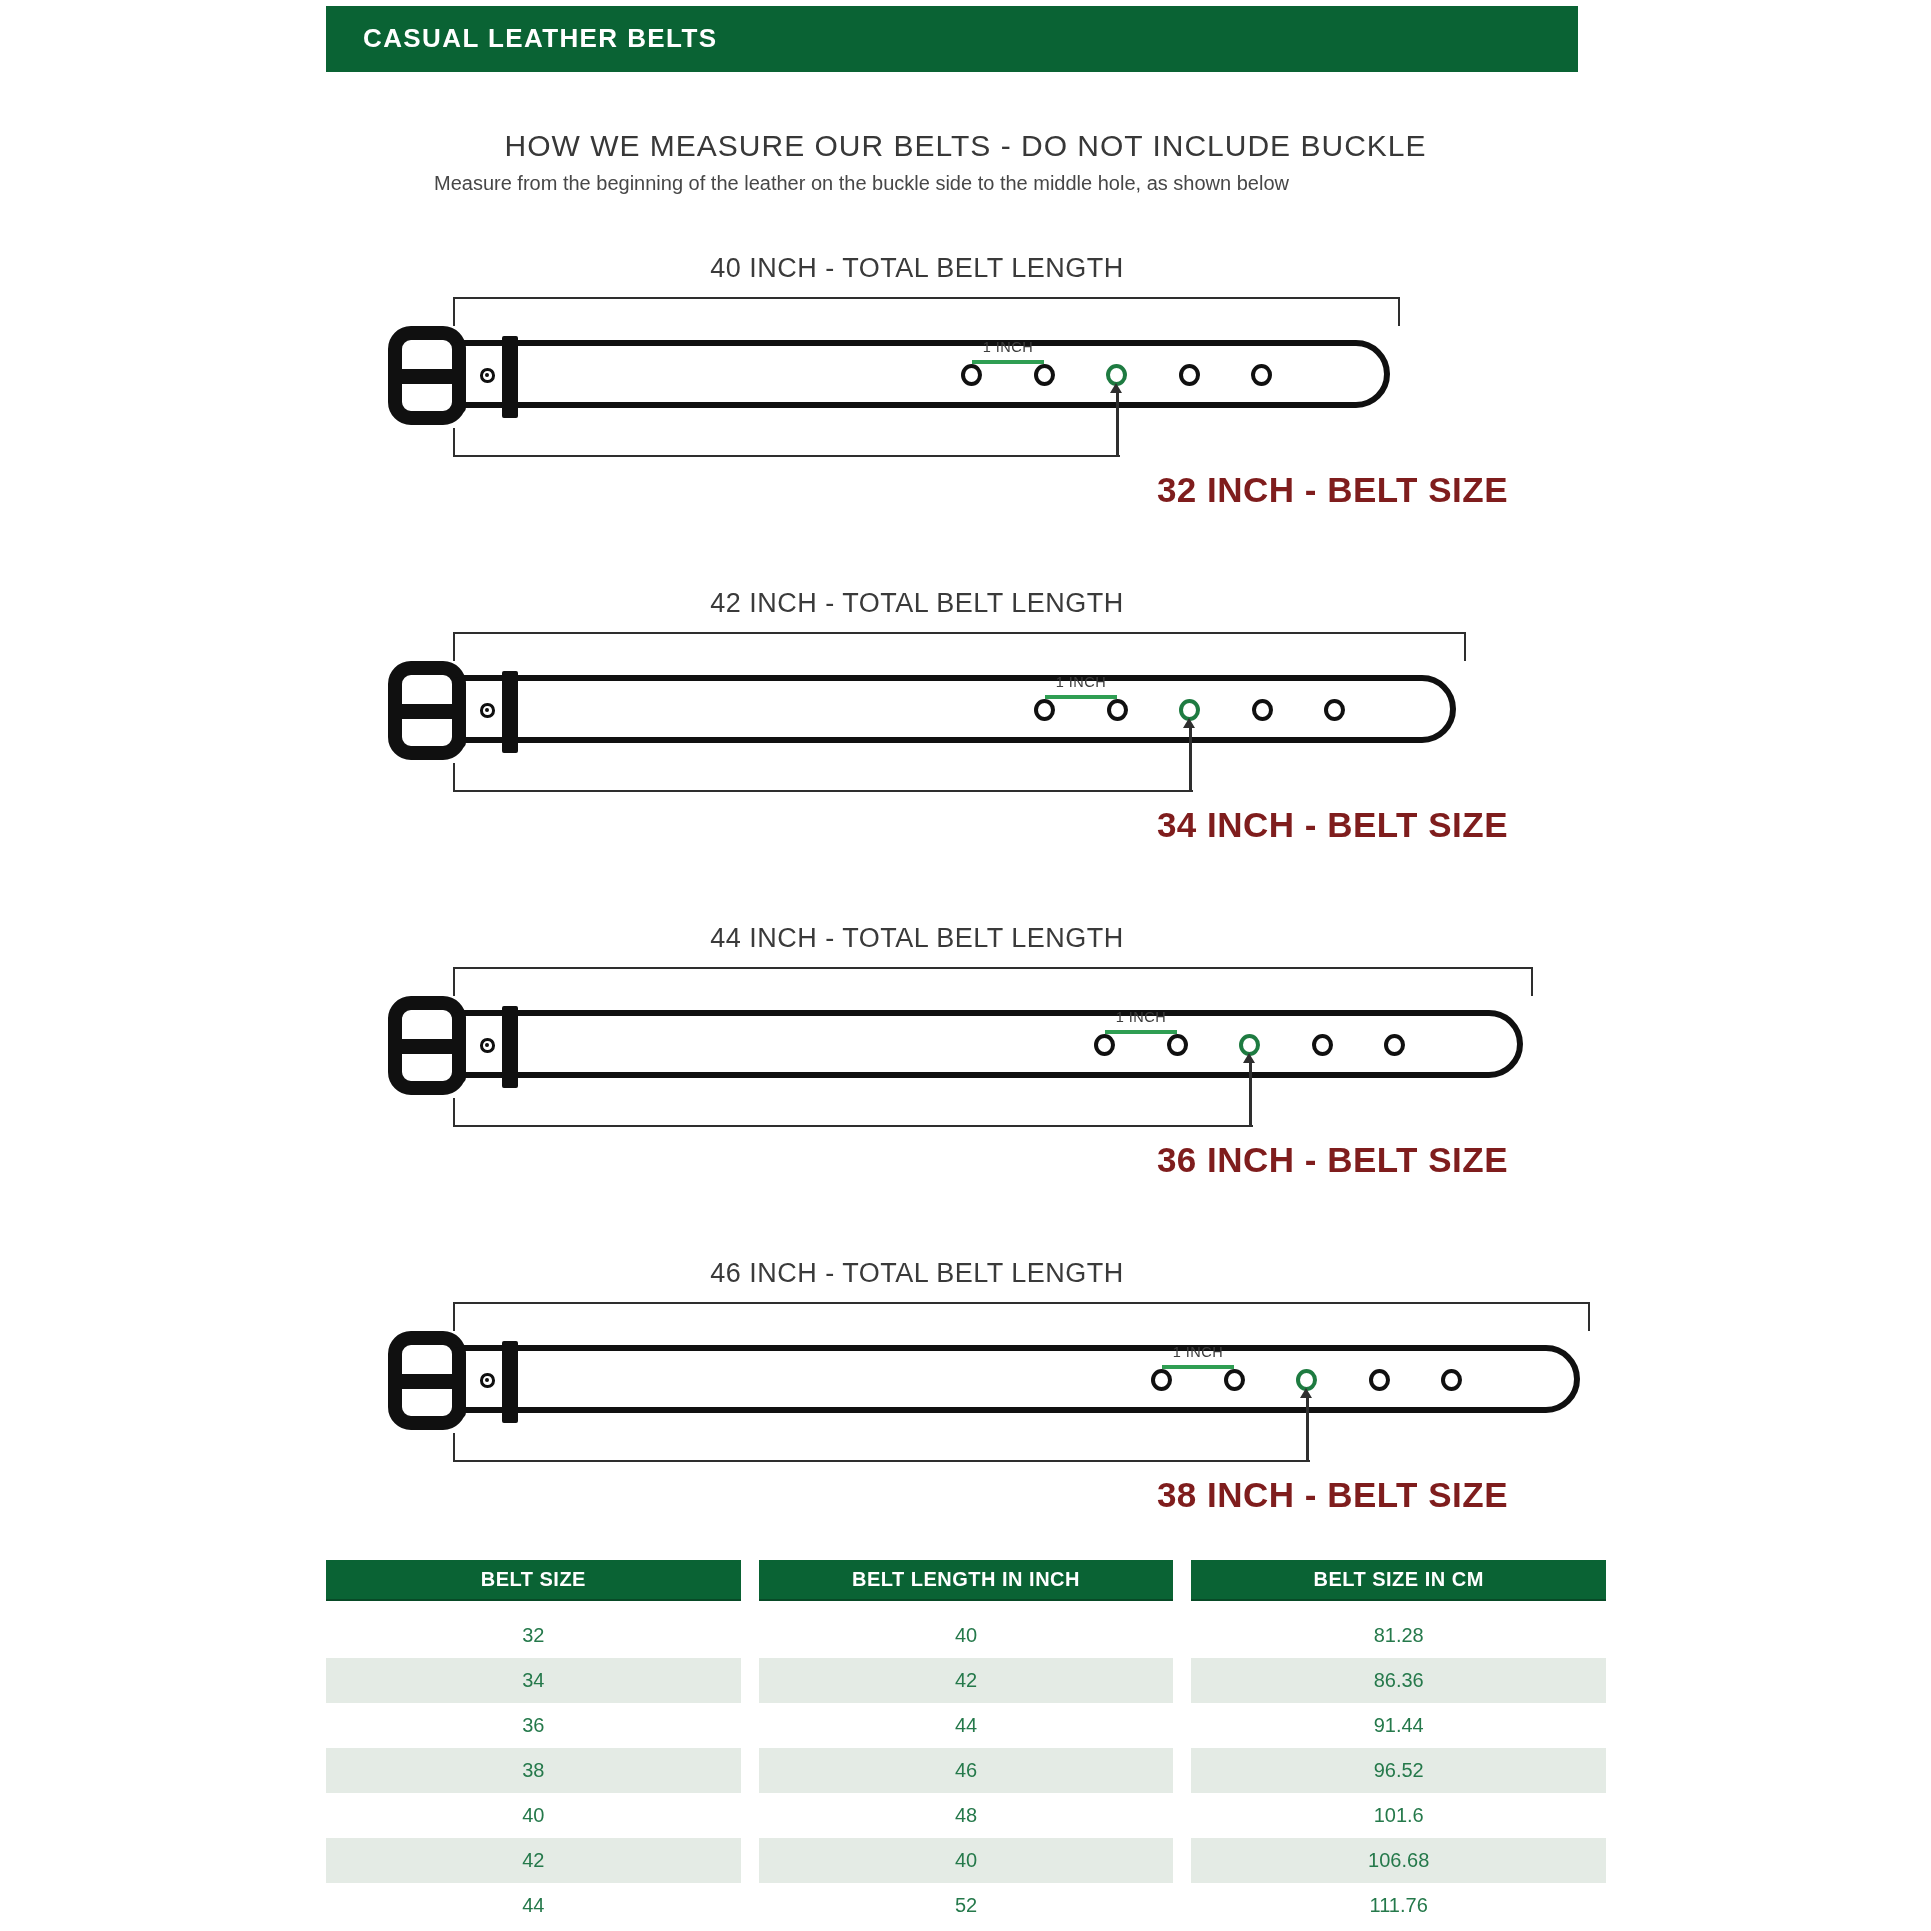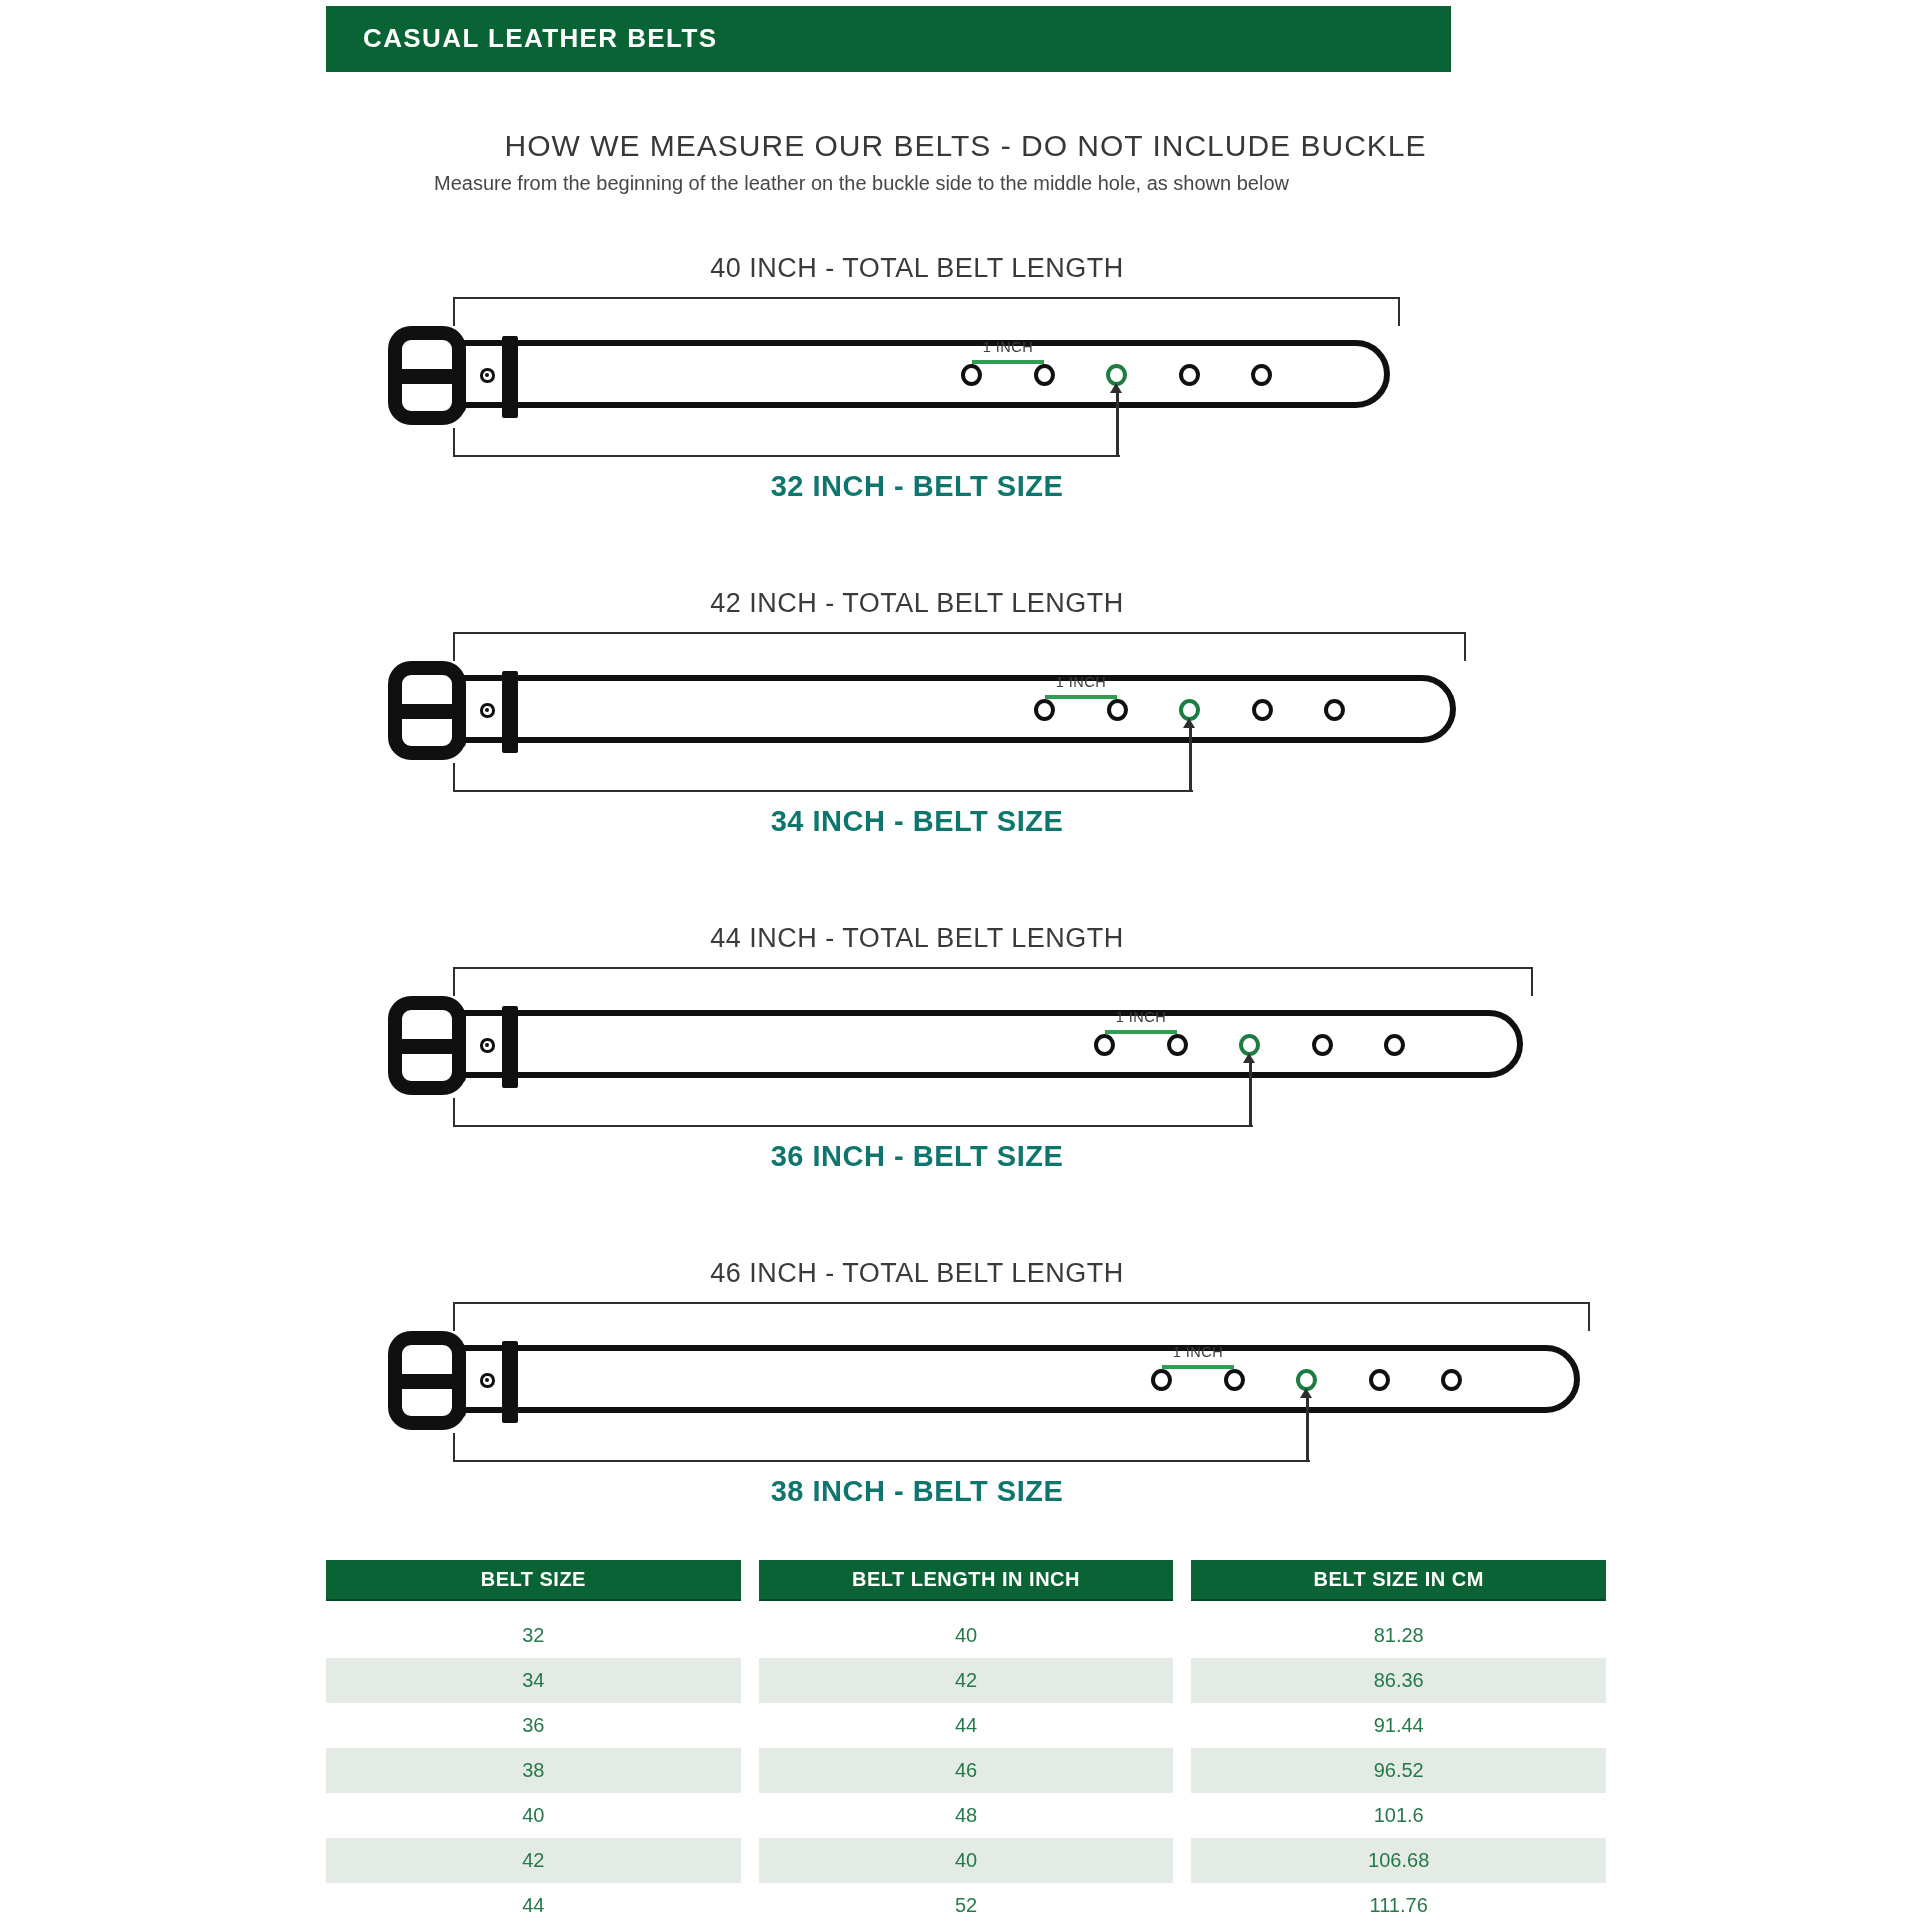--- a/index.html
+++ b/index.html
@@ -1,20 +1,20 @@
 <!DOCTYPE html>
 <html><head>
 <meta charset="utf-8">
 <style>
   html,body{margin:0;padding:0;background:#fff;}
   #page{position:relative;width:1931px;height:1931px;background:#ffffff;overflow:hidden;
         font-family:"Liberation Sans",sans-serif;}
 
   
-  .banner{position:absolute;left:326px;top:5.8px;width:1125px;height:66px;background:#0A6334;
+  .banner{position:absolute;left:326px;top:5.8px;width:1252px;height:66px;background:#0A6334;
           display:flex;align-items:center;}
   .banner-title{color:#ffffff;font-size:26px;font-weight:bold;letter-spacing:1.4px;padding-left:37px;}
 
   
   .main-title{position:absolute;left:0;top:116px;width:1931px;text-align:center;
               font-size:30px;font-weight:500;color:#383838;letter-spacing:1px;margin-top:13px;}
   .sub-title{position:absolute;left:0;top:172px;width:1723px;text-align:center;
              font-size:20px;color:#474747;}
 
   
@@ -52,22 +52,22 @@
               font-size:14.5px;color:#3c3c3c;letter-spacing:0.5px;}
   .inch-line{position:absolute;left:var(--h0);top:119px;width:72px;height:3.9px;background:#2F9E53;}
 
   .arrow-head{position:absolute;left:calc(var(--h0) + 138px);top:142px;width:0;height:0;
               border-left:6.8px solid transparent;border-right:6.8px solid transparent;
               border-bottom:10.6px solid #2e2e2e;}
   .arrow-line{position:absolute;left:calc(var(--h0) + 144px);top:152px;width:2.9px;height:63px;background:#2e2e2e;}
   .bracket-bottom{position:absolute;left:127px;top:187px;height:27px;
                   width:calc(var(--h0) + 19.3px);
                   border-left:2.9px solid #2e2e2e;border-bottom:2.9px solid #2e2e2e;}
-  .size-label{position:absolute;left:0;top:229px;width:1182px;text-align:center;
-              font-size:29px;font-weight:600;color:#0f766e;letter-spacing:0.5px;}
+  .size-label{position:absolute;left:0;top:229px;width:1182px;text-align:right;
+              font-size:35px;font-weight:600;color:#7f1d1d;letter-spacing:0.5px;}
 
   
   .chart{position:absolute;left:326px;top:1560px;width:1280px;}
   .chart-row{display:flex;gap:18px;}
   .chart-head{height:41px;margin-bottom:11.6px;}
   .chart-head .cell{background:#0A6334;color:#ffffff;font-weight:bold;font-size:20px;
                     letter-spacing:0.5px;line-height:39px;border-bottom:2.9px solid #084A27;}
   .cell{flex:1;text-align:center;}
   .chart-body .chart-row{height:45px;}
   .chart-body .cell{font-size:20px;color:#25794B;line-height:45px;}

